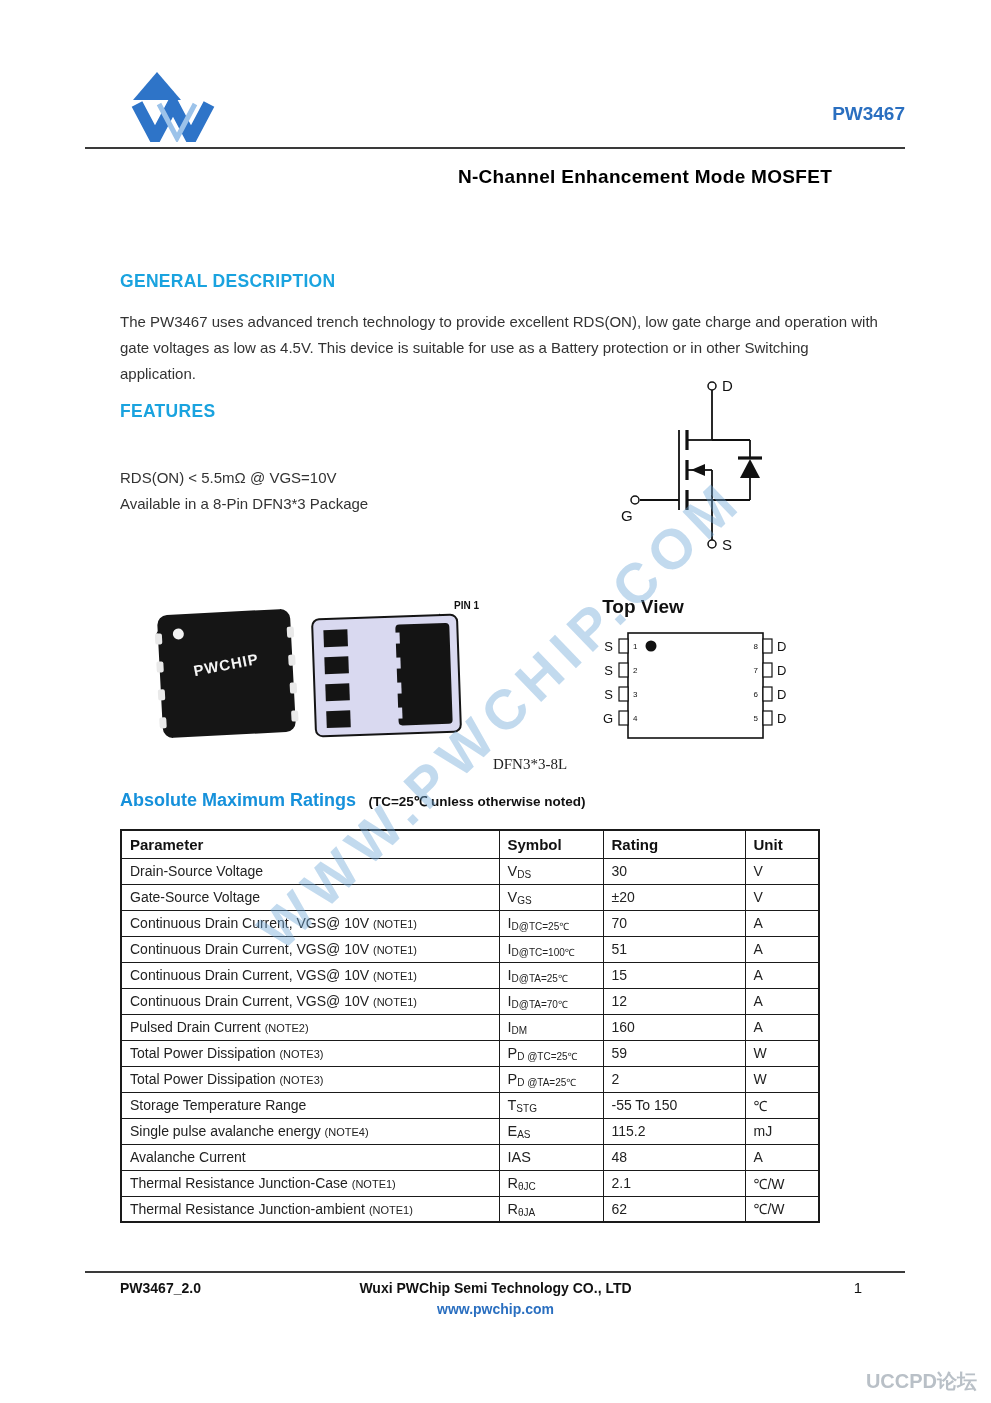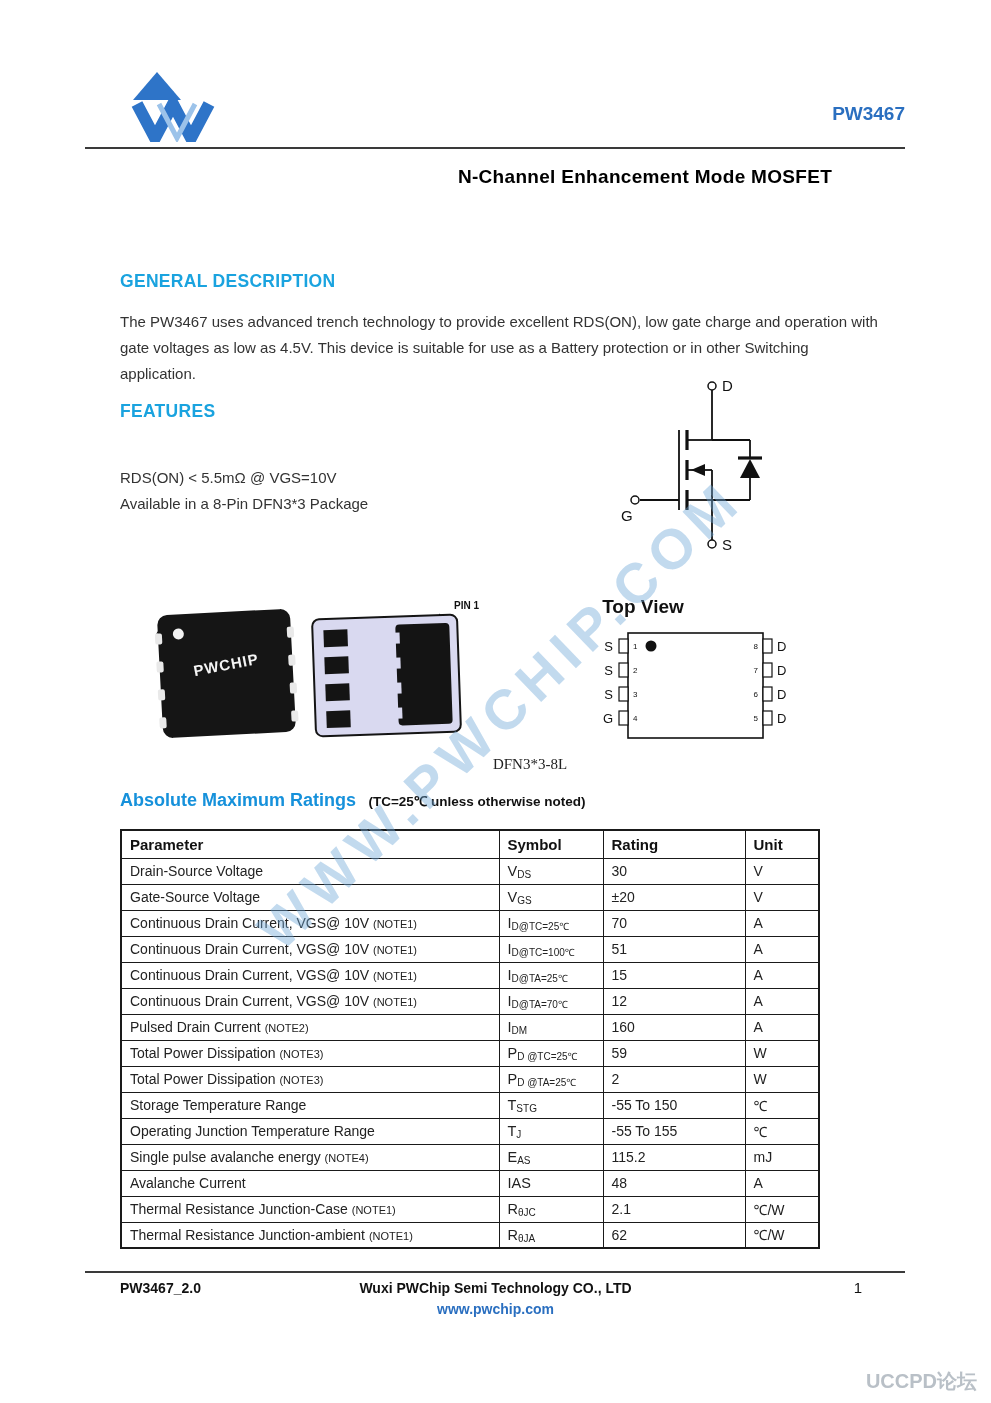--- a/index.html
+++ b/index.html
@@ -277,26 +277,20 @@
       <td>2</td>
       <td class="c-unit">W</td>
     </tr>
     <tr>
       <td><span>Storage Temperature Range</span> <span class="note"></span></td>
       <td><span class="sym-main">T</span><span class="sym-sub">STG</span></td>
       <td>-55 To 150</td>
       <td class="c-unit">℃</td>
     </tr>
     <tr>
-      <td><span>Operating Junction Temperature Range</span> <span class="note"></span></td>
-      <td><span class="sym-main">T</span><span class="sym-sub">J</span></td>
-      <td>-55 To 155</td>
-      <td class="c-unit">℃</td>
-    </tr>
-    <tr>
       <td><span>Single pulse avalanche energy</span> <span class="note">(NOTE4)</span></td>
       <td><span class="sym-main">E</span><span class="sym-sub">AS</span></td>
       <td>115.2</td>
       <td class="c-unit">mJ</td>
     </tr>
     <tr>
       <td><span>Avalanche Current</span> <span class="note"></span></td>
       <td><span class="sym-main">IAS</span><span class="sym-sub"></span></td>
       <td>48</td>
       <td class="c-unit">A</td>

